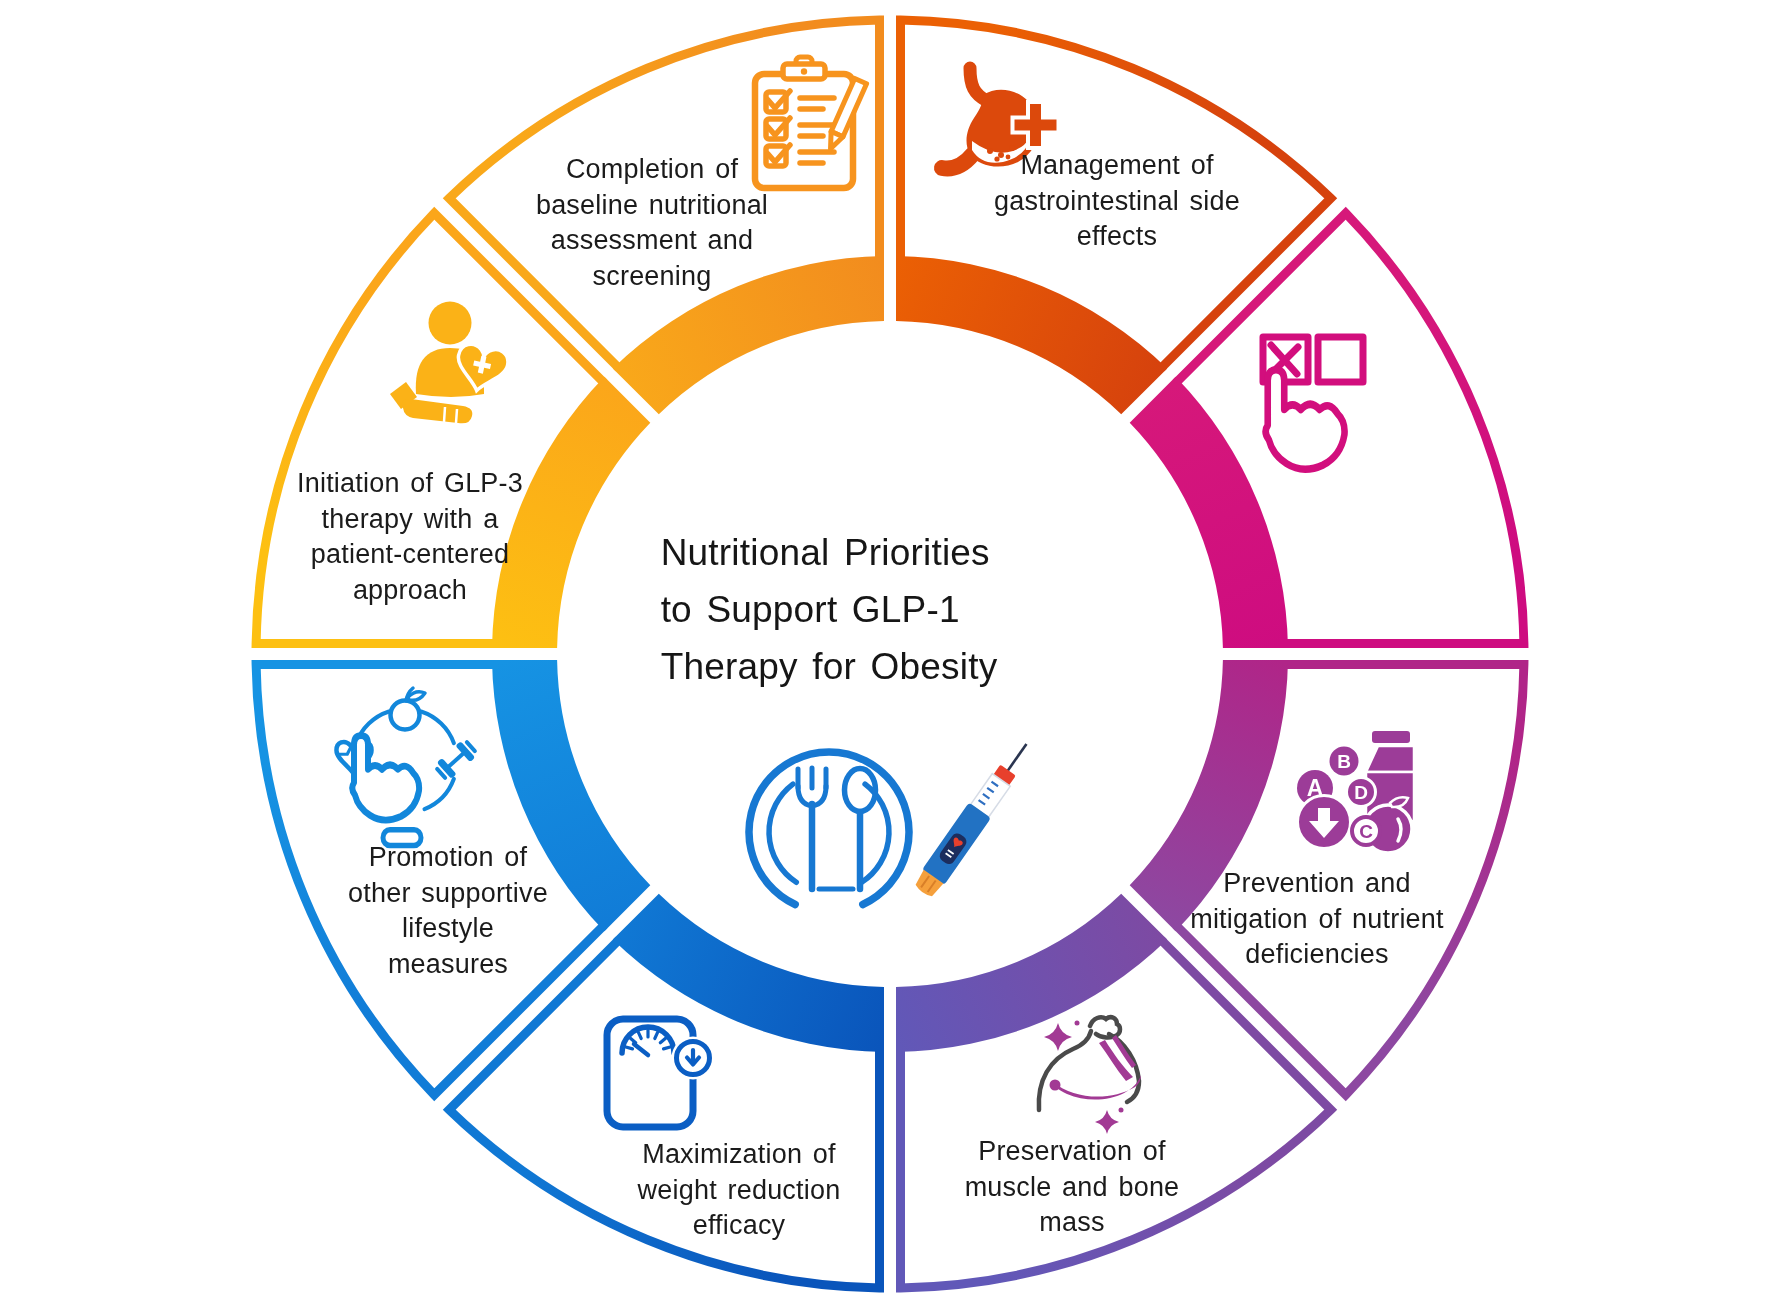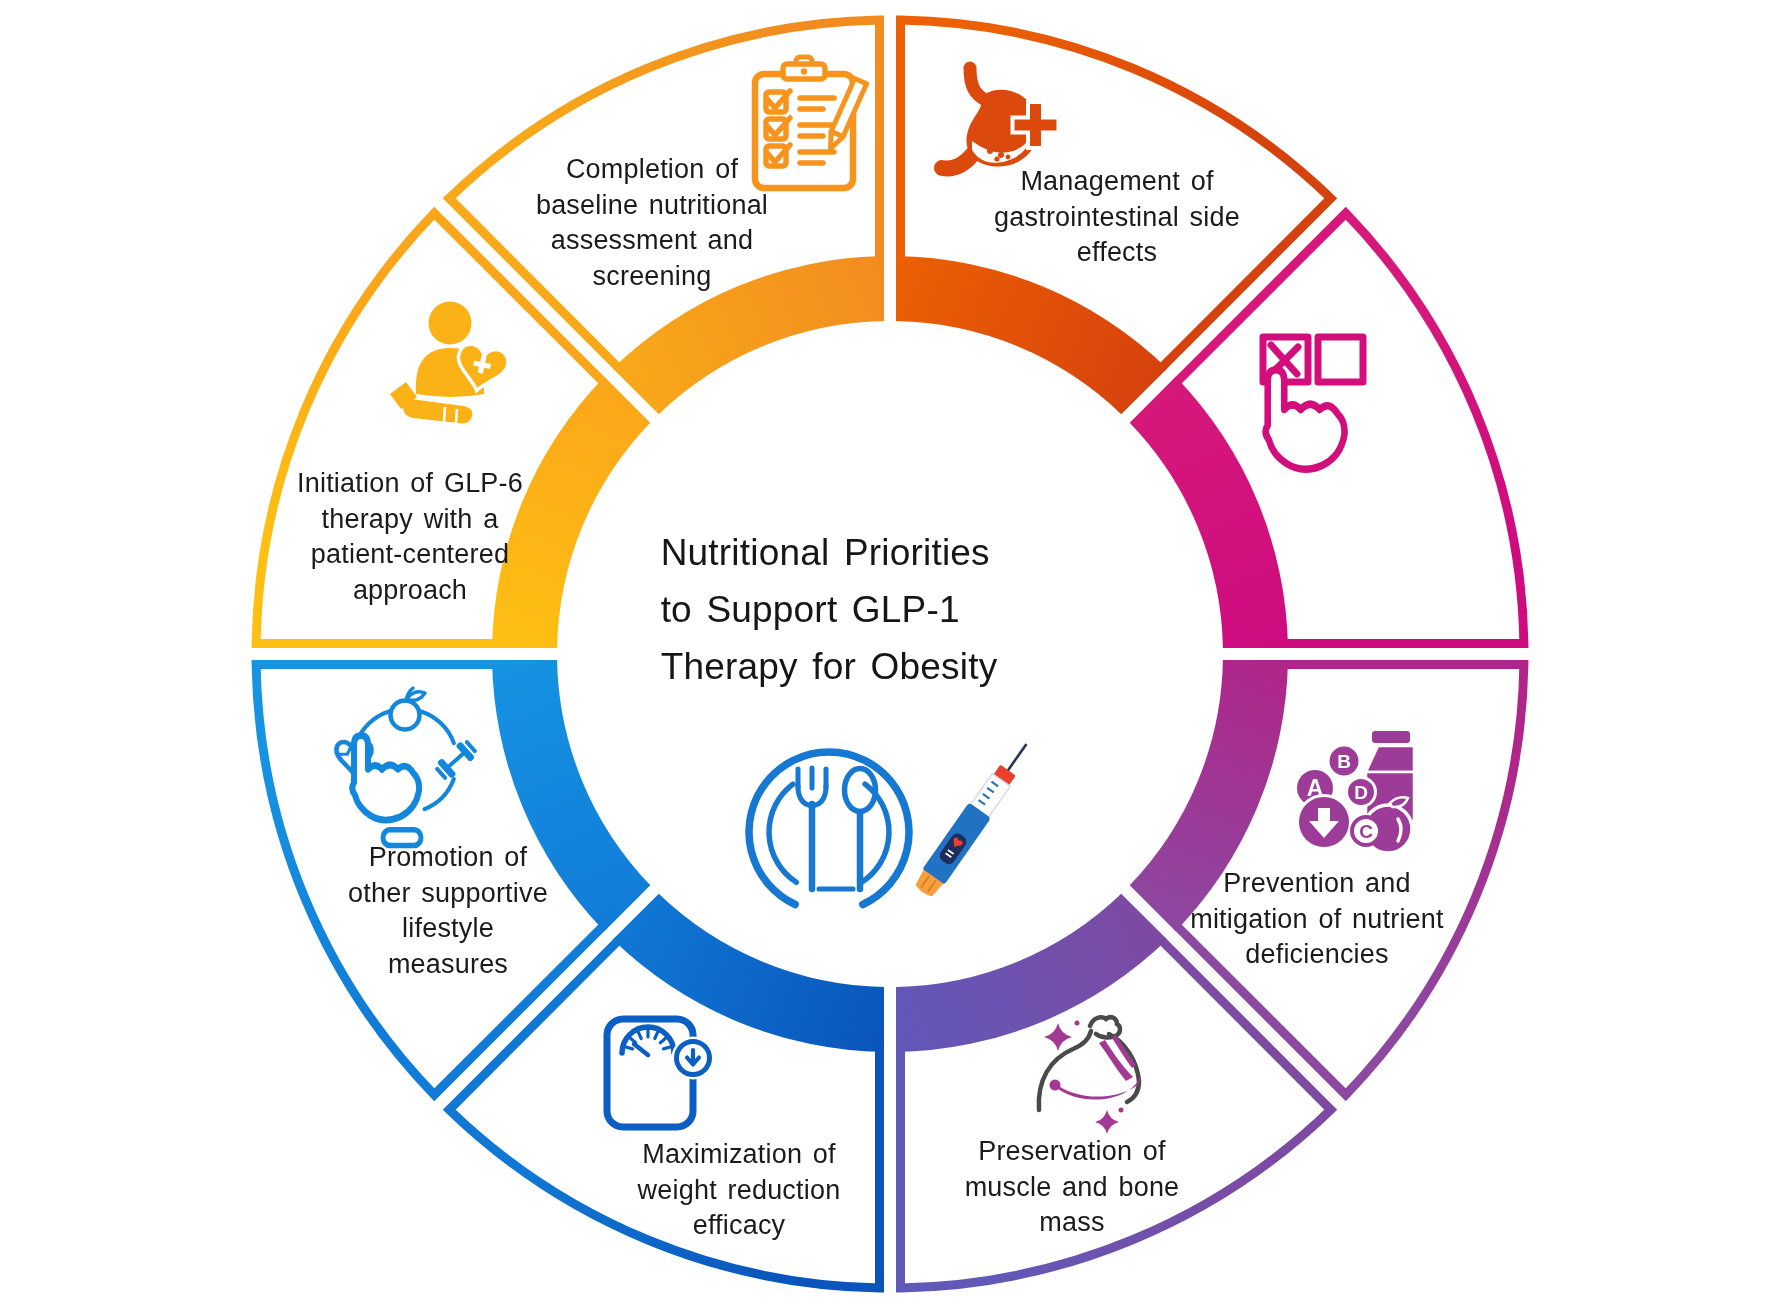--- a/index.html
+++ b/index.html
@@ -253,37 +253,37 @@
         <path d="M-3.5,44 h7 M-3.5,48 h7" stroke="#fff" stroke-width="1.8"></path>
         <path d="M-12,74 h24 l-2,17 q-10,4.5 -20,0 Z" fill="#F5A03C"></path>
         <path d="M-4,76 v14 M4,76 v14" stroke="#D97F28" stroke-width="2"></path>
       </g>
     </svg>
 
   <div class="center-title" style="left: 829px; top: 524px;">Nutritional Priorities
 to Support GLP-1
 Therapy for Obesity</div>
 
-  <div class="seg-label" style="left: 1117px; top: 164px;">Management of
+  <div class="seg-label" style="left: 1117px; top: 148px;">Management of
 gastrointestinal side
 effects</div>
   <div class="seg-label" style="left: 1317px; top: 866px;">Prevention and
 mitigation of nutrient
 deficiencies</div>
   <div class="seg-label" style="left: 1072px; top: 1134px;">Preservation of
 muscle and bone
 mass</div>
   <div class="seg-label" style="left: 739px; top: 1137px;">Maximization of
 weight reduction
 efficacy</div>
   <div class="seg-label" style="left: 448px; top: 840px;">Promotion of
 other supportive
 lifestyle
 measures</div>
-  <div class="seg-label" style="left: 410px; top: 466px;">Initiation of GLP-6
+  <div class="seg-label" style="left: 410px; top: 466px;">Initiation of GLP-3
 therapy with a
 patient-centered
 approach</div>
   <div class="seg-label" style="left: 652px; top: 152px;">Completion of
 baseline nutritional
 assessment and
 screening</div>
 </div>
 
 </body></html>

